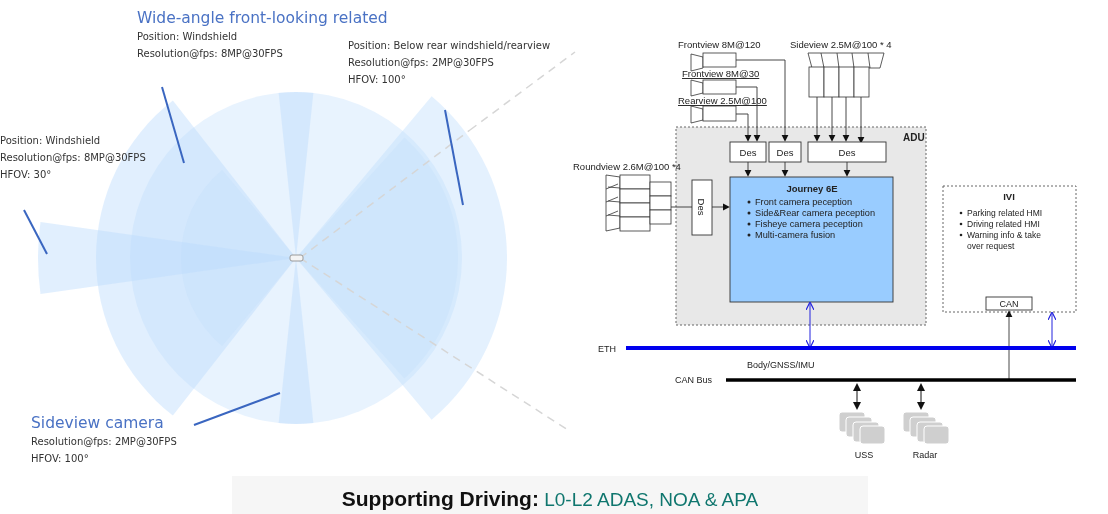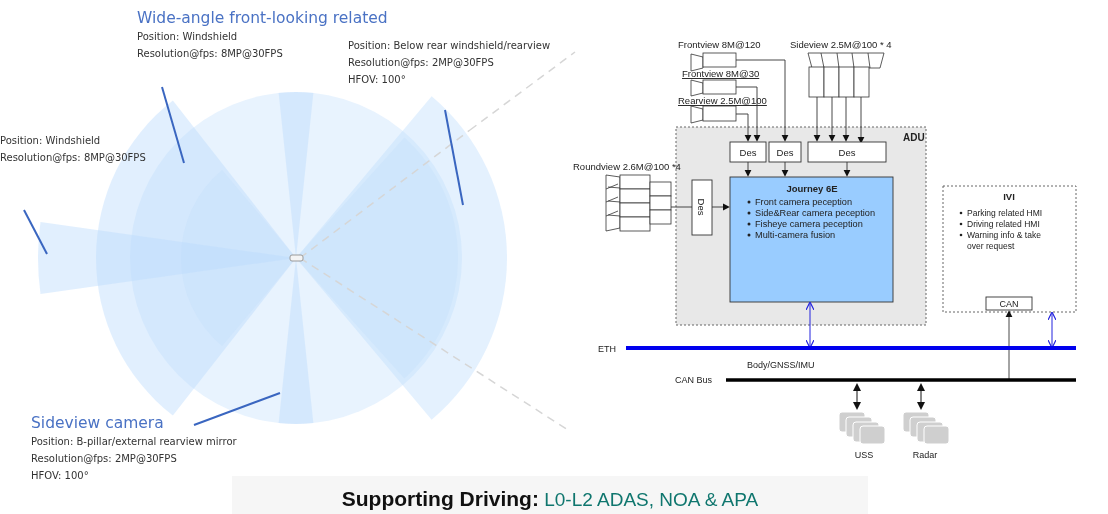--- a/index.html
+++ b/index.html
@@ -49,25 +49,25 @@
 
 <div class="cam-label" style="left:348px; top:37px;">
   <div class="cam-line">Position: Below rear windshield/rearview</div>
   <div class="cam-line">Resolution@fps: 2MP@30FPS</div>
   <div class="cam-line">HFOV: 100°</div>
 </div>
 
 <div class="cam-label" style="left:0px; top:132px;">
   <div class="cam-line">Position: Windshield</div>
   <div class="cam-line">Resolution@fps: 8MP@30FPS</div>
+  <div class="cam-line">HFOV: 30°</div>
 </div>
 
 <div class="cam-label" style="left:31px; top:414px;">
   <div class="cam-title">Sideview camera</div>
-  <div class="cam-line">Position: B-pillar/external rearview mirror</div>
   <div class="cam-line">Resolution@fps: 2MP@30FPS</div>
   <div class="cam-line">HFOV: 100°</div>
 </div>
 
 <svg id="arch" width="1108" height="476" viewBox="0 0 1108 476">
   <defs>
     <marker id="arrBlk" markerWidth="8" markerHeight="8" refX="6" refY="4" orient="auto">
       <path d="M0,0 L8,4 L0,8 z" fill="#111"></path>
     </marker>
     <marker id="arrBlkStart" markerWidth="8" markerHeight="8" refX="2" refY="4" orient="auto">

